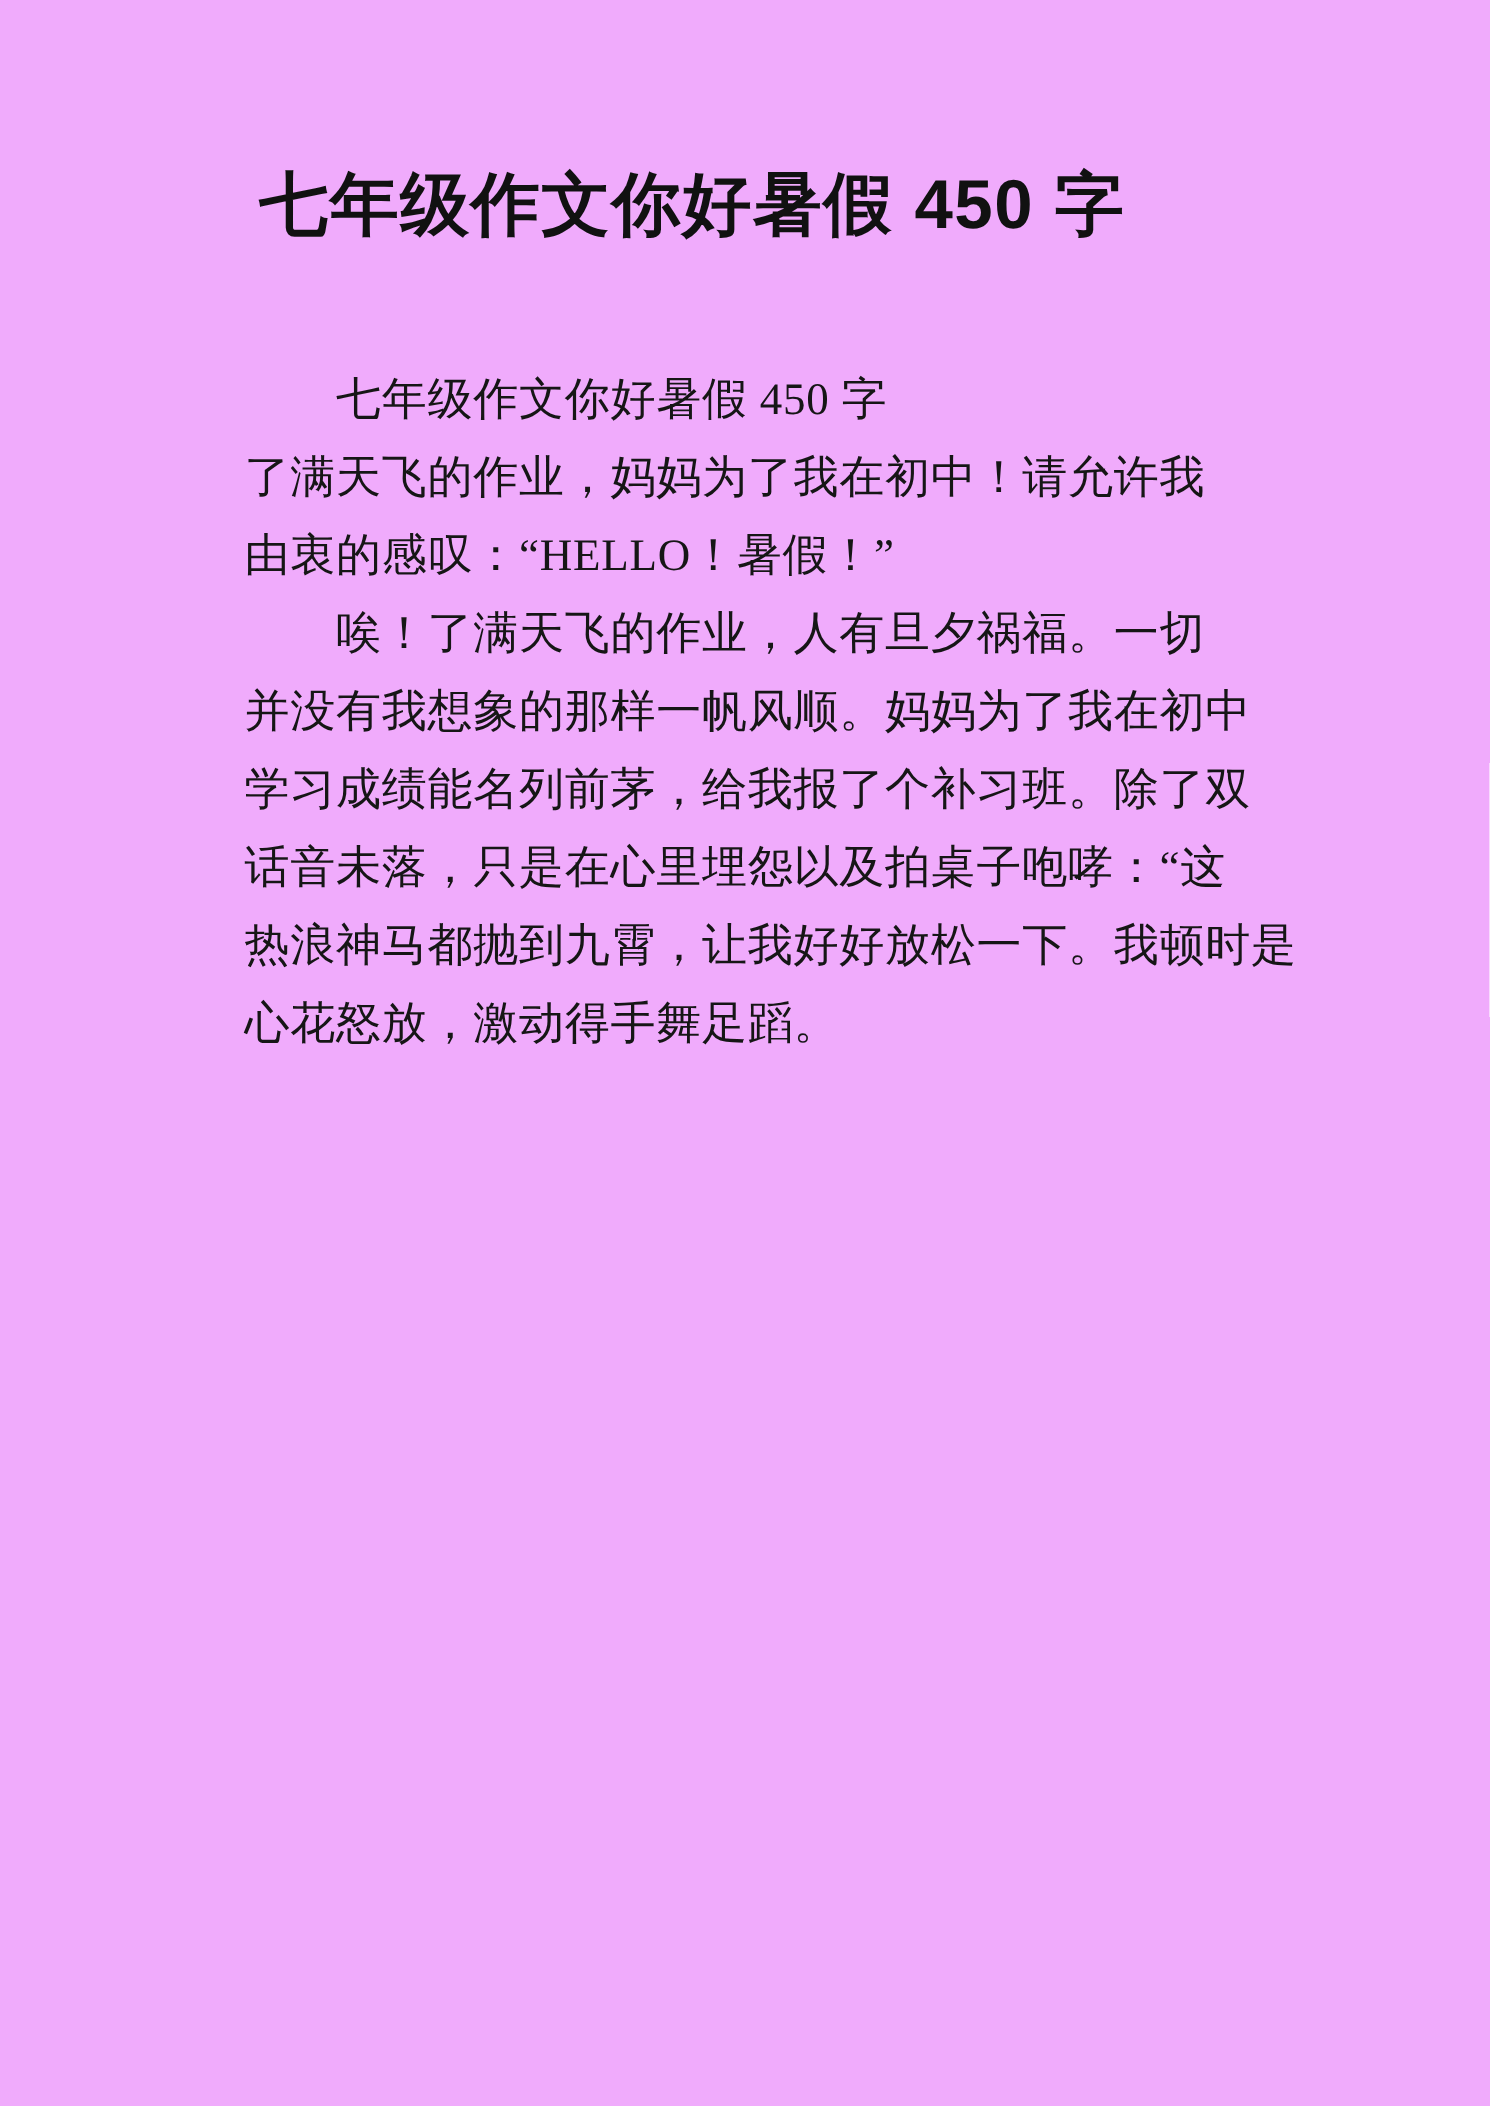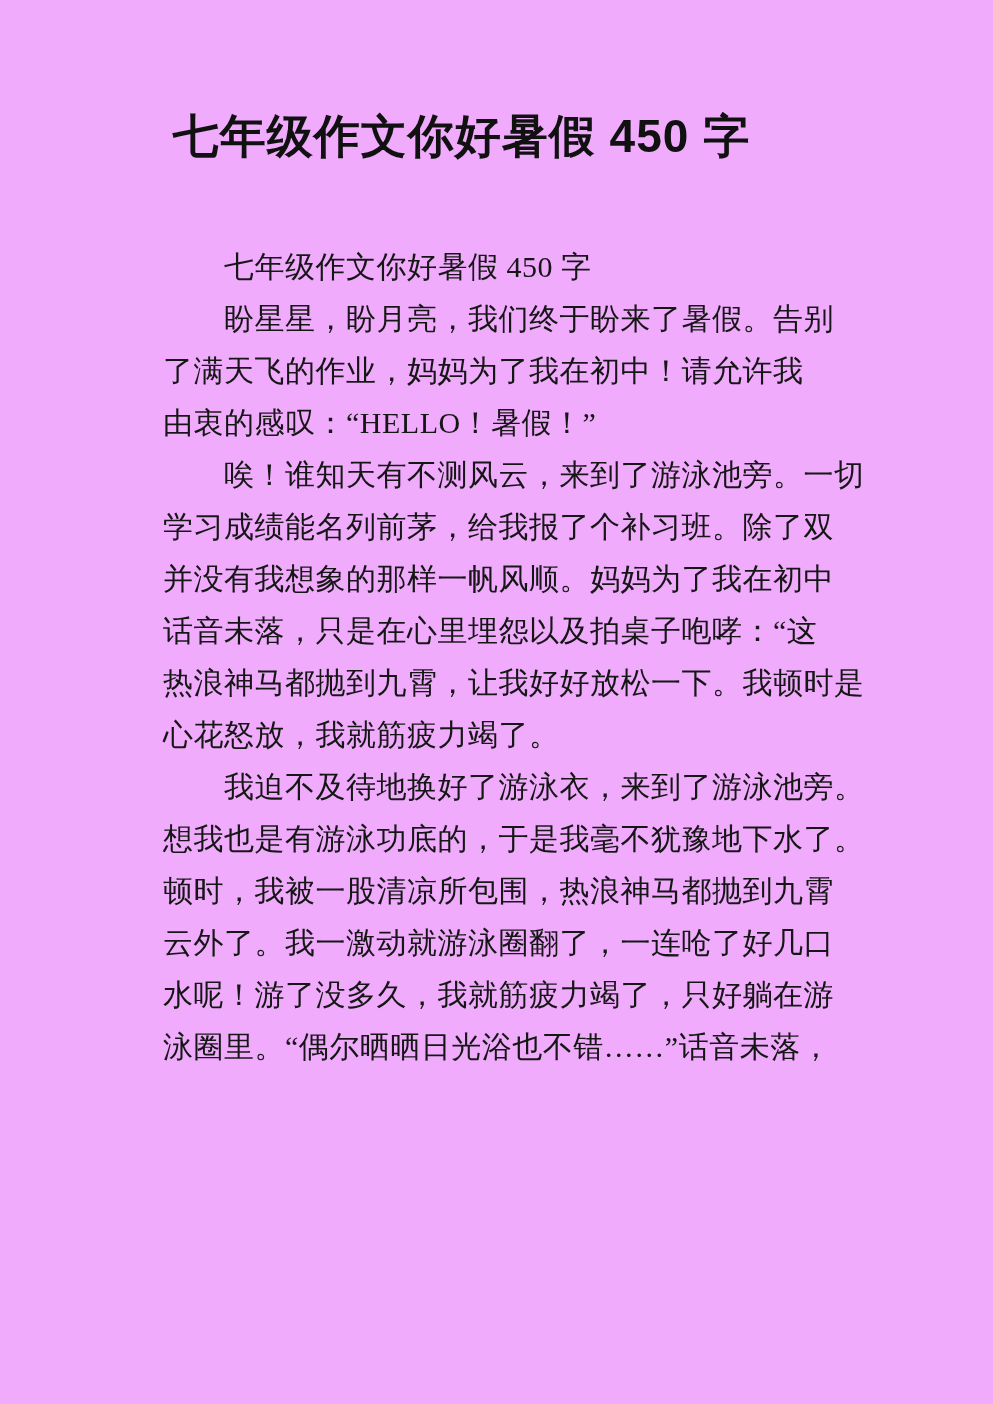--- a/index.html
+++ b/index.html
@@ -50,36 +50,27 @@
 </head>
 <body>
 
 <div class="page">
   <h1 class="doc-title">七年级作文你好暑假 450 字</h1>
   <div class="doc-body" id="doc-body">
       <div class="paragraph">
         <div class="line">　　七年级作文你好暑假 450 字</div>
       </div>
       <div class="paragraph">
-        <div class="line">　　盼星星，盼月亮，我们终于盼来了暑假。告别</div>
         <div class="line">了满天飞的作业，妈妈为了我在初中！请允许我</div>
         <div class="line">由衷的感叹：“HELLO！暑假！”</div>
       </div>
       <div class="paragraph">
-        <div class="line">　　唉！谁知天有不测风云，来到了游泳池旁。一切</div>
+        <div class="line">　　唉！了满天飞的作业，人有旦夕祸福。一切</div>
+        <div class="line">并没有我想象的那样一帆风顺。妈妈为了我在初中</div>
         <div class="line">学习成绩能名列前茅，给我报了个补习班。除了双</div>
-        <div class="line">并没有我想象的那样一帆风顺。妈妈为了我在初中</div>
         <div class="line">话音未落，只是在心里埋怨以及拍桌子咆哮：“这</div>
       </div>
       <div class="paragraph">
         <div class="line">热浪神马都抛到九霄，让我好好放松一下。我顿时是</div>
-        <div class="line">心花怒放，我就筋疲力竭了。</div>
-      </div>
-      <div class="paragraph">
-        <div class="line">　　我迫不及待地换好了游泳衣，来到了游泳池旁。</div>
-        <div class="line">想我也是有游泳功底的，于是我毫不犹豫地下水了。</div>
-        <div class="line">顿时，我被一股清凉所包围，热浪神马都抛到九霄</div>
-        <div class="line">云外了。我一激动就游泳圈翻了，一连呛了好几口</div>
-        <div class="line">水呢！游了没多久，我就筋疲力竭了，只好躺在游</div>
-        <div class="line">泳圈里。“偶尔晒晒日光浴也不错……”话音未落，</div>
+        <div class="line">心花怒放，激动得手舞足蹈。</div>
       </div>
     </div>
 </div>
 
 </body></html>

